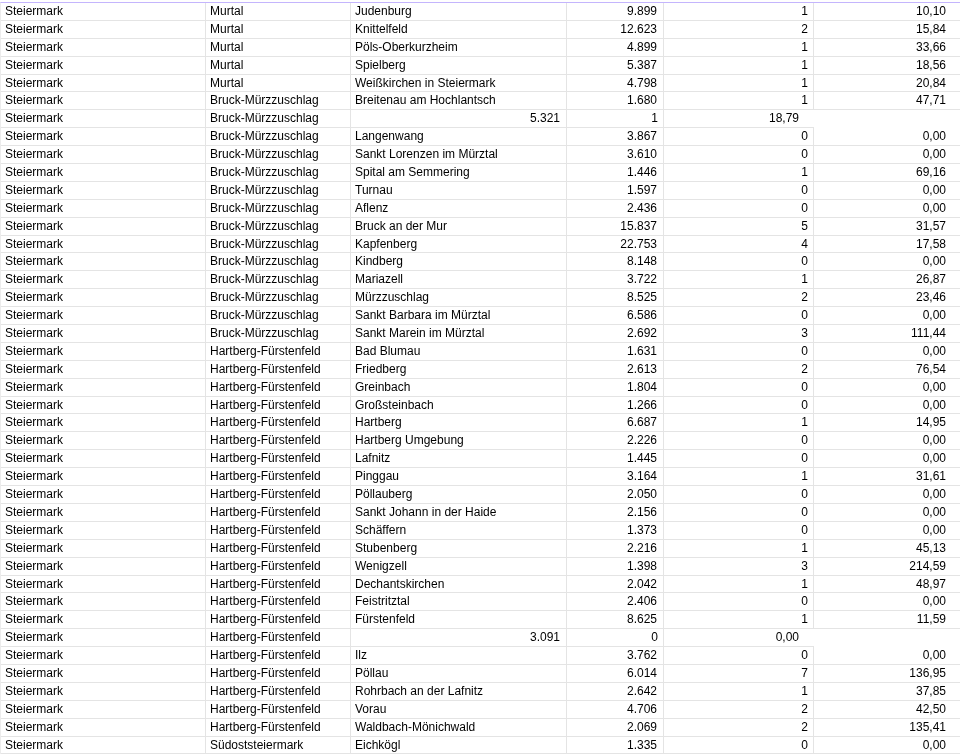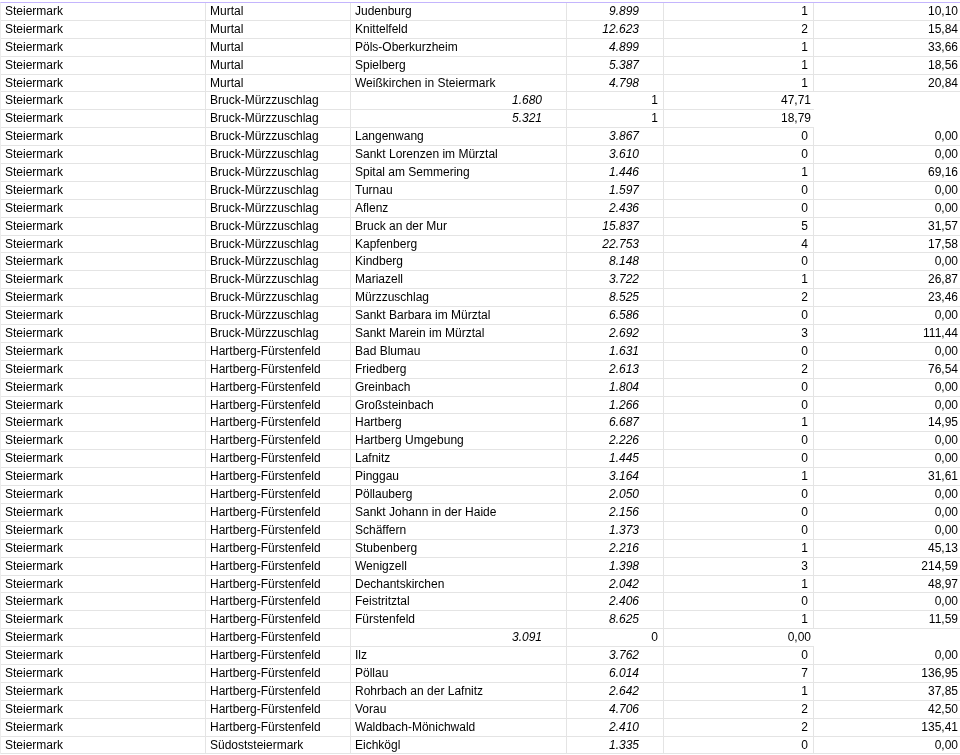--- a/index.html
+++ b/index.html
@@ -32,23 +32,23 @@
     border-bottom: 1px solid #e4e4e4;
     font-size: 12px;
     line-height: 17px;
     color: #000000;
     white-space: nowrap;
     overflow: hidden;
     padding: 0 4px;
   }
   .cell.left  { text-align: left; }
   .cell.right { text-align: right; }
-  .cell.col-population { padding-right: 24px; font-style: italic; }
+  .cell.col-population { padding-right: 6px; }
   .cell.col-count      { padding-right: 5px; }
-  .cell.col-rate       { padding-right: 3px; border-right: none; }
+  .cell.col-rate       { padding-right: 15px; border-right: none; }
 </style>
 </head>
 <body>
 
 <div class="sheet">
     <div class="row">
       <div class="cell left col-state">Steiermark</div>
       <div class="cell left col-district">Murtal</div>
       <div class="cell left col-municipality">Judenburg</div>
       <div class="cell right col-population">9.899</div>
@@ -83,20 +83,21 @@
       <div class="cell left col-state">Steiermark</div>
       <div class="cell left col-district">Murtal</div>
       <div class="cell left col-municipality">Weißkirchen in Steiermark</div>
       <div class="cell right col-population">4.798</div>
       <div class="cell right col-count">1</div>
       <div class="cell right col-rate">20,84</div>
     </div>
     <div class="row">
       <div class="cell left col-state">Steiermark</div>
       <div class="cell left col-district">Bruck-Mürzzuschlag</div>
+      <div class="cell left col-municipality">Breitenau am Hochlantsch</div>
       <div class="cell right col-population">1.680</div>
       <div class="cell right col-count">1</div>
       <div class="cell right col-rate">47,71</div>
     </div>
     <div class="row">
       <div class="cell left col-state">Steiermark</div>
       <div class="cell left col-district">Bruck-Mürzzuschlag</div>
       <div class="cell right col-population">5.321</div>
       <div class="cell right col-count">1</div>
       <div class="cell right col-rate">18,79</div>
@@ -361,21 +362,21 @@
       <div class="cell left col-district">Hartberg-Fürstenfeld</div>
       <div class="cell left col-municipality">Vorau</div>
       <div class="cell right col-population">4.706</div>
       <div class="cell right col-count">2</div>
       <div class="cell right col-rate">42,50</div>
     </div>
     <div class="row">
       <div class="cell left col-state">Steiermark</div>
       <div class="cell left col-district">Hartberg-Fürstenfeld</div>
       <div class="cell left col-municipality">Waldbach-Mönichwald</div>
-      <div class="cell right col-population">2.410</div>
+      <div class="cell right col-population">2.069</div>
       <div class="cell right col-count">2</div>
       <div class="cell right col-rate">135,41</div>
     </div>
     <div class="row">
       <div class="cell left col-state">Steiermark</div>
       <div class="cell left col-district">Südoststeiermark</div>
       <div class="cell left col-municipality">Eichkögl</div>
       <div class="cell right col-population">1.335</div>
       <div class="cell right col-count">0</div>
       <div class="cell right col-rate">0,00</div>

